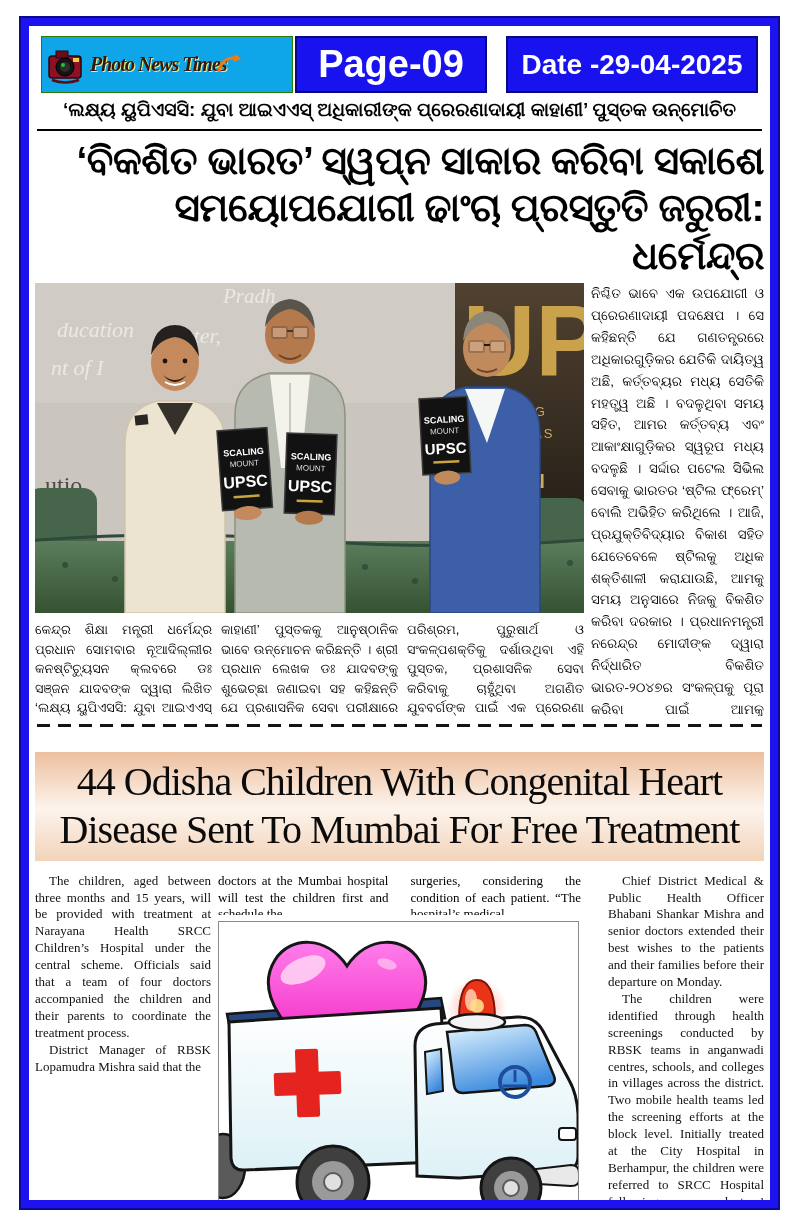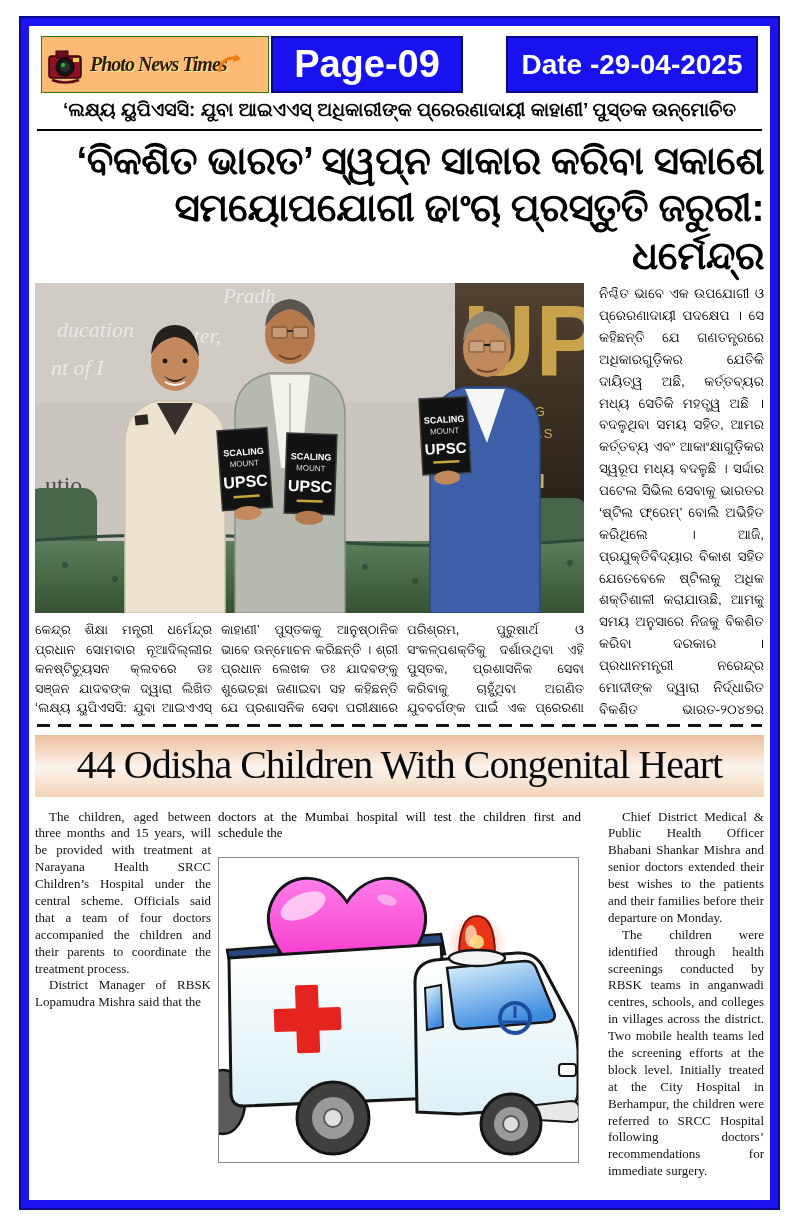--- a/index.html
+++ b/index.html
@@ -9,21 +9,21 @@
     -webkit-font-smoothing:antialiased;
   }
   .frame{
     position:absolute;left:21px;top:18px;width:757px;height:1190px;
     box-sizing:border-box;border:8px solid #1c13f0;outline:2px solid #0c0a8e;
     background:#fff;padding:8px 6px 0 6px;overflow:hidden;
   }
   
   .hdr{display:flex;align-items:stretch;height:57px;margin:2px 6px 4px 6px;}
   .brandbox{
-    width:228px;background:#fdba74;border:1px solid #2d7a06;
+    width:252px;background:#0ea5e9;border:1px solid #2d7a06;
     display:flex;align-items:center;gap:4px;padding:0 4px;box-sizing:border-box;
   }
   .brandtext{
     font-family:"Liberation Serif", serif;font-style:italic;font-weight:bold;
     font-size:20px;color:#3c1505;white-space:nowrap;text-shadow:1px 1px 0 #d8f59a;
     letter-spacing:-1px;
   }
   .bluebox{
     background:#1813ee;border:2px solid #0a0880;color:#fff;font-weight:bold;
     display:flex;align-items:center;justify-content:center;box-sizing:border-box;
@@ -35,36 +35,36 @@
   
   .kicker{
     text-align:center;font-weight:bold;font-size:19px;margin:4px 2px 5px 2px;
     padding-bottom:5px;border-bottom:2px solid #000;line-height:1.4;
   }
   .headline{
     text-align:right;font-weight:bold;font-size:39px;line-height:1.22;
     margin:6px 0 4px 0;letter-spacing:-0.5px;
   }
   
-  .mainrow{display:flex;gap:15px;margin-top:4px;}
+  .mainrow{display:flex;gap:7px;margin-top:4px;}
   .photo-stack{width:549px;flex:none;}
   .photo-fig{width:549px;height:330px;overflow:hidden;background:#cac5bf;}
   .caprow{display:flex;gap:9px;margin-top:7px;height:96px;overflow:hidden;}
   .capcol{flex:1;font-size:13px;line-height:1.5;text-align:justify;overflow:hidden;}
   .rightcol{
     flex:1;font-size:13.5px;line-height:1.62;text-align:justify;
     height:433px;overflow:hidden;
   }
   .dashed{
     height:3px;margin:8px 2px 0 2px;
     background:repeating-linear-gradient(90deg,#141414 0 13px,transparent 13px 21px);
   }
   
   .eng-head{
-    margin-top:8px;padding:6px 0 8px 0;
+    margin-top:25px;padding:6px 0 8px 0;
     background:linear-gradient(180deg,#edbf9e 0%,#fdf4ec 52%,#f2d3ba 100%);
     text-align:center;font-family:"Liberation Serif",serif;font-weight:normal;
     font-size:40px;line-height:1.18;color:#0b0b0b;letter-spacing:-1px;
   }
   .engrow{display:flex;gap:7px;margin-top:12px;}
   .engcol{
     font-family:"Liberation Serif",serif;font-size:13px;line-height:1.3;
     text-align:justify;color:#111;
   }
   .col-narrow{width:176px;flex:none;}
@@ -231,31 +231,33 @@
         <div class="capcol">ପରିଶ୍ରମ, ପୁରୁଷାର୍ଥ ଓ ସଂକଳ୍ପଶକ୍ତିକୁ ଦର୍ଶାଉଥିବା ଏହି ପୁସ୍ତକ, ପ୍ରଶାସନିକ ସେବା କରିବାକୁ ଚାହୁଁଥିବା ଅଗଣିତ ଯୁବବର୍ଗଙ୍କ ପାଇଁ ଏକ ପ୍ରେରଣା ସ୍ରୋତ ହେବ । ଏହି ପୁସ୍ତକ ୟୁପିଏସସି ପରୀକ୍ଷା ପାଇଁ ପ୍ରସ୍ତୁତ ହେଉଥିବା ବ୍ୟକ୍ତିଙ୍କ ପାଇଁ</div>
       </div>
     </div>
     <div class="rightcol">ନିଶ୍ଚିତ ଭାବେ ଏକ ଉପଯୋଗୀ ଓ ପ୍ରେରଣାଦାୟୀ ପଦକ୍ଷେପ । ସେ କହିଛନ୍ତି ଯେ ଗଣତନ୍ତ୍ରରେ ଅଧିକାରଗୁଡ଼ିକର ଯେତିକି ଦାୟିତ୍ୱ ଅଛି, କର୍ତ୍ତବ୍ୟର ମଧ୍ୟ ସେତିକି ମହତ୍ତ୍ୱ ଅଛି । ବଦଳୁଥିବା ସମୟ ସହିତ, ଆମର କର୍ତ୍ତବ୍ୟ ଏବଂ ଆକାଂକ୍ଷାଗୁଡ଼ିକର ସ୍ୱରୂପ ମଧ୍ୟ ବଦଳୁଛି । ସର୍ଦ୍ଦାର ପଟେଲ ସିଭିଲ ସେବାକୁ ଭାରତର ‘ଷ୍ଟିଲ ଫ୍ରେମ୍’ ବୋଲି ଅଭିହିତ କରିଥିଲେ । ଆଜି, ପ୍ରଯୁକ୍ତିବିଦ୍ୟାର ବିକାଶ ସହିତ ଯେତେବେଳେ ଷ୍ଟିଲକୁ ଅଧିକ ଶକ୍ତିଶାଳୀ କରାଯାଉଛି, ଆମକୁ ସମୟ ଅନୁସାରେ ନିଜକୁ ବିକଶିତ କରିବା ଦରକାର । ପ୍ରଧାନମନ୍ତ୍ରୀ ନରେନ୍ଦ୍ର ମୋଦୀଙ୍କ ଦ୍ୱାରା ନିର୍ଦ୍ଧାରିତ ବିକଶିତ ଭାରତ-୨୦୪୭ର ସଂକଳ୍ପକୁ ପୂରା କରିବା ପାଇଁ ଆମକୁ ସମୟୋପଯୋଗୀ ଢାଂଚା ତିଆରି କରିବା ଦରକାର । ସମସ୍ତଙ୍କୁ ନିଜର ଦାୟିତ୍ୱକୁ ସମ୍ପୂର୍ଣ୍ଣ ନିଷ୍ଠାରେ ନିର୍ବାହ କରିବାକୁ ପଡ଼ିବ । ଯେତେବେଳେ ପ୍ରତ୍ୟେକ ନାଗରିକ ନିଜର ଦାୟିତ୍ୱ ପାଳନ କରିବେ, ସେତେବେଳେ ୧୪୦ କୋଟି ଦେଶବାସୀଙ୍କର ଅଧିକାର ସୁରକ୍ଷିତ ଓ ସଶକ୍ତ ରହିବ ବୋଲି ଶ୍ରୀ ପ୍ରଧାନ ମତ ପ୍ରକାଶ କରିଛନ୍ତି ।</div>
   </div>
 
   <div class="dashed"></div>
 
   <div class="eng-head">
     <span style="display:block">44 Odisha Children With Congenital Heart</span>
+    <span style="display:block">Disease Sent To Mumbai For Free Treatment</span>
   </div>
 
   <div class="engrow">
     <div class="engcol col-narrow">
       <p>The children, aged between three months and 15 years, will be provided with treatment at Narayana Health SRCC Children’s Hospital under the central scheme. Officials said that a team of four doctors accompanied the children and their parents to coordinate the treatment process.</p>
       <p>District Manager of RBSK Lopamudra Mishra said that the</p>
     </div>
 
     <div class="midcol">
       <div class="midtoprow">
         <div class="midtop">doctors at the Mumbai hospital will test the children first and schedule the</div>
+        <div class="midtop">surgeries, considering the condition of each patient. “The hospital’s medical</div>
       </div>
       <div class="ambulance-box">
         <svg width="359" height="304" viewBox="0 0 359 304">
           <defs>
             <linearGradient id="heartG" x1="0" y1="0" x2="0" y2="1">
               <stop offset="0" stop-color="#ff7dea"></stop>
                 <stop offset="1" stop-color="#ef14bb"></stop>
             </linearGradient>
             <linearGradient id="wsG" x1="0" y1="0" x2="0.4" y2="1">
               <stop offset="0" stop-color="#e2f6ff"></stop>

